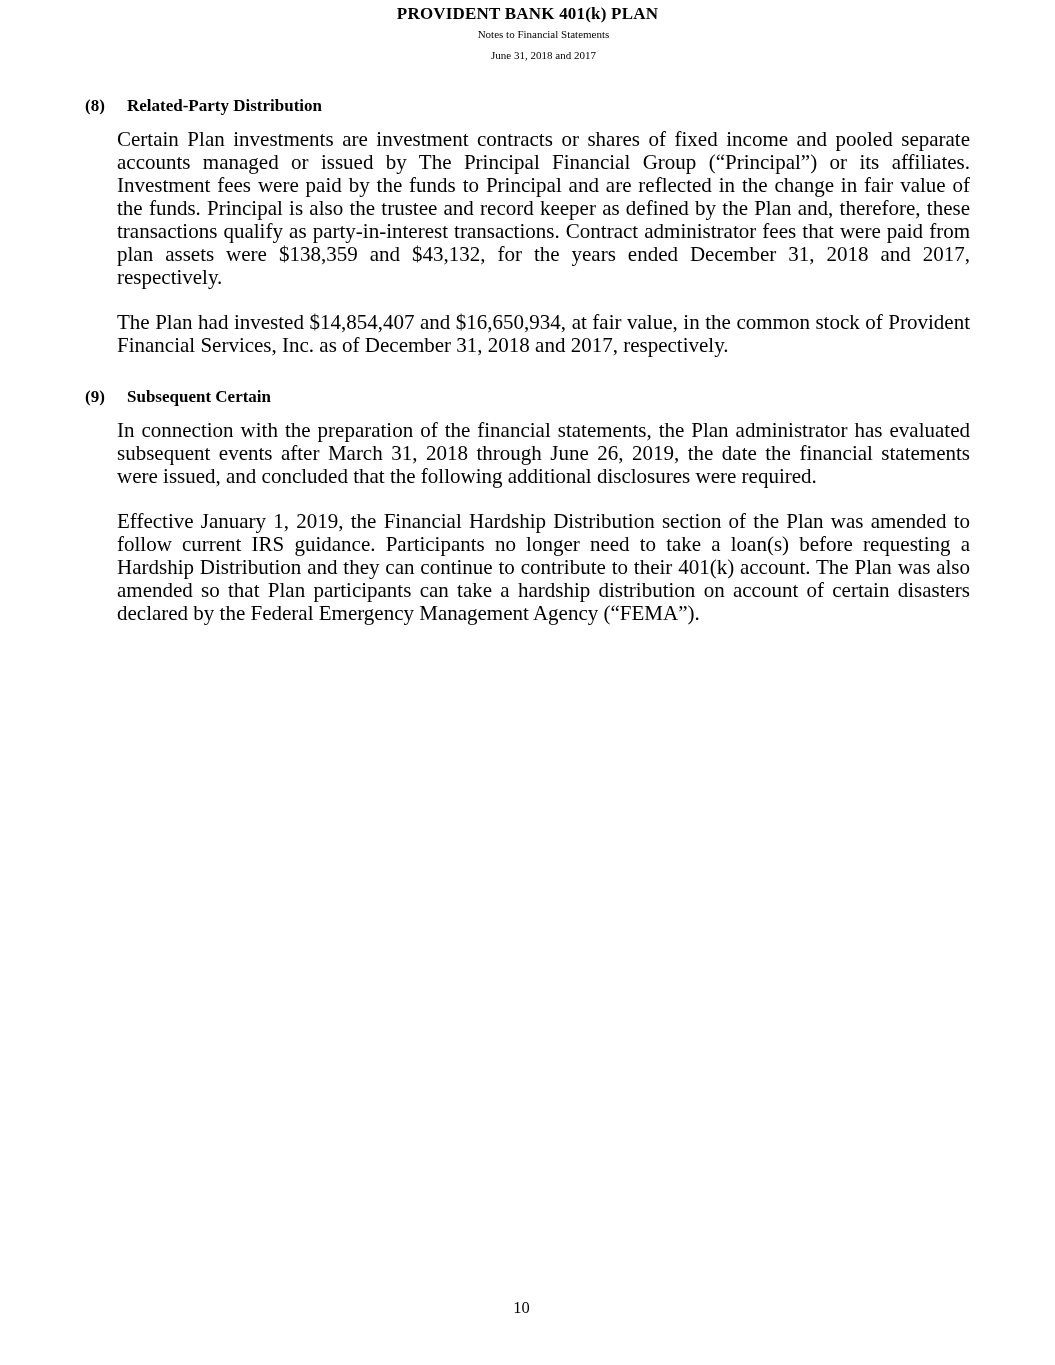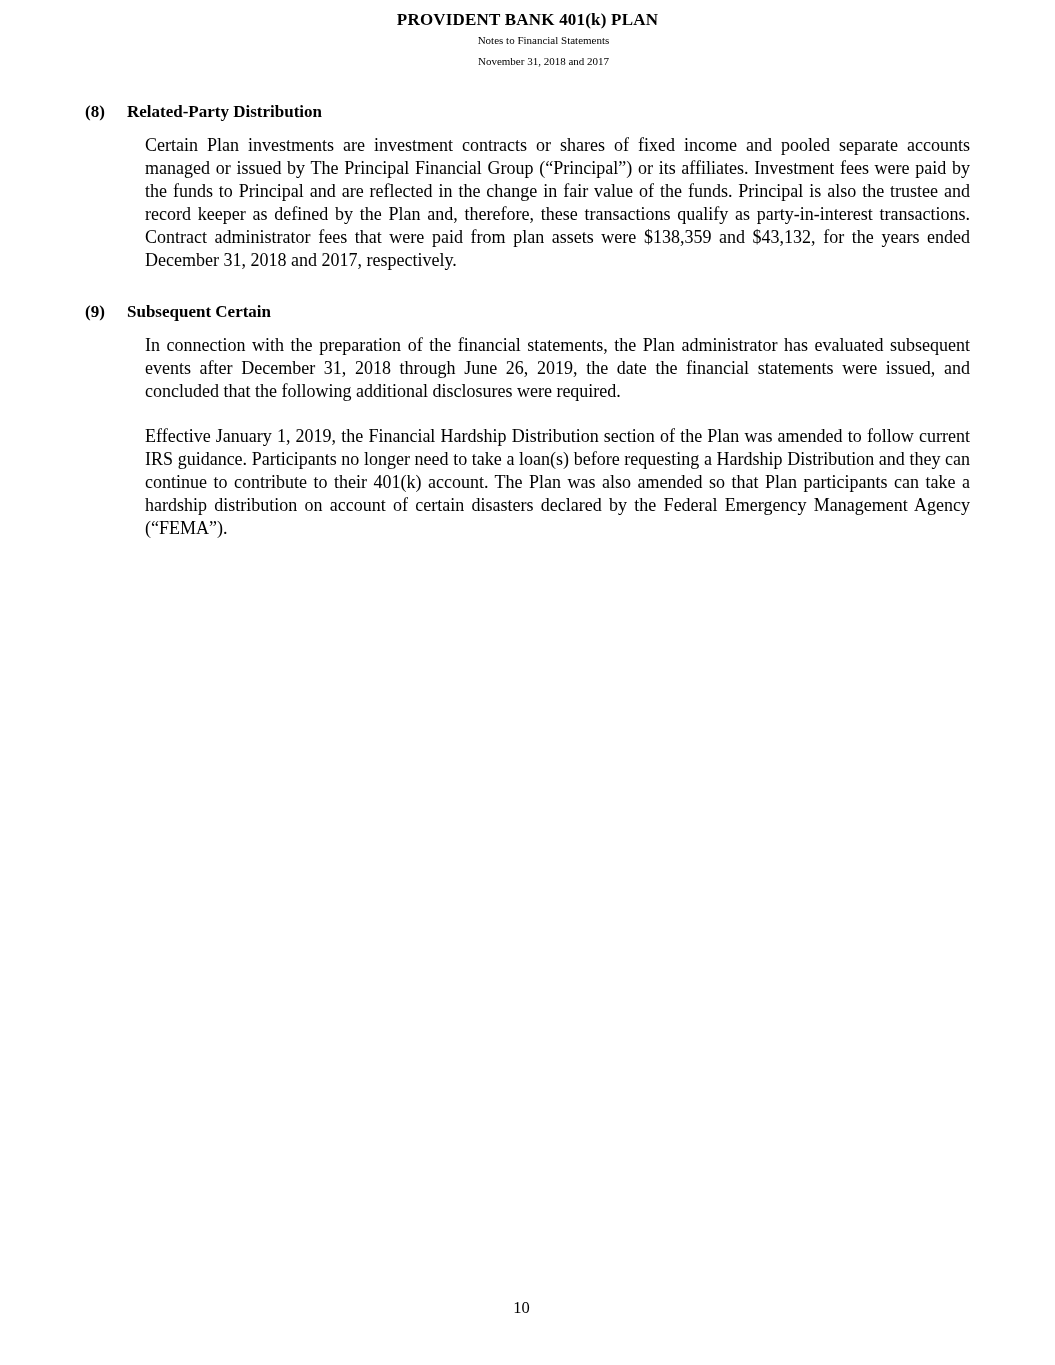--- a/index.html
+++ b/index.html
@@ -8,21 +8,21 @@
     position: relative;
     width: 1055px;
     height: 1365px;
     margin: 0 auto;
     background: #ffffff;
     color: #000000;
     font-family: "Liberation Serif", serif;
     overflow: hidden;
   }
   .doc-header {
-    padding-top: 10px;
+    padding-top: 4px;
     text-align: center;
   }
   .doc-title {
     font-size: 17px;
     font-weight: bold;
     letter-spacing: 0.2px;
   }
   .doc-subtitle {
     font-size: 11px;
     line-height: 21px;
@@ -42,23 +42,23 @@
   }
   .section-number {
     display: inline-block;
     width: 42px;
     flex: 0 0 42px;
   }
   .section-title {
     display: inline-block;
   }
   .body-para {
-    margin-left: 60px;
+    margin-left: 32px;
     margin-top: 12px;
-    font-size: 18px;
+    font-size: 21px;
     line-height: 23px;
     text-align: justify;
   }
   .body-para + .body-para {
     margin-top: 22px;
   }
   .doc-footer {
     position: absolute;
     bottom: 47px;
     left: 0;
@@ -68,39 +68,40 @@
   }
 </style>
 </head>
 <body>
 
 <div class="page">
 
   <header class="doc-header">
     <div class="doc-title">PROVIDENT BANK 401(k) PLAN</div>
     <div class="doc-subtitle">Notes to Financial Statements</div>
-    <div class="doc-subtitle">November 31, 2018 and 2017</div>
+    <div class="doc-subtitle">June 31, 2018 and 2017</div>
   </header>
 
   <div class="content">
 
     <section class="doc-section">
       <div class="section-heading">
         <span class="section-number">(8)</span>
         <span class="section-title">Related-Party Distribution</span>
       </div>
       <p class="body-para">Certain Plan investments are investment contracts or shares of fixed income and pooled separate accounts managed or issued by The Principal Financial Group (“Principal”) or its affiliates. Investment fees were paid by the funds to Principal and are reflected in the change in fair value of the funds.  Principal is also the trustee and record keeper as defined by the Plan and, therefore, these transactions qualify as party-in-interest transactions. Contract administrator fees that were paid from plan assets were $138,359 and $43,132, for the years ended December 31, 2018 and 2017, respectively.</p>
+      <p class="body-para">The Plan had invested $14,854,407 and $16,650,934, at fair value, in the common stock of Provident Financial Services, Inc. as of December 31, 2018 and 2017, respectively.</p>
     </section>
 
     <section class="doc-section">
       <div class="section-heading">
         <span class="section-number">(9)</span>
         <span class="section-title">Subsequent Certain</span>
       </div>
-      <p class="body-para">In connection with the preparation of the financial statements, the Plan administrator has evaluated subsequent events after December 31, 2018 through June 26, 2019, the date the financial statements were issued, and concluded that the following additional disclosures were required.</p>
+      <p class="body-para">In connection with the preparation of the financial statements, the Plan administrator has evaluated subsequent events after March 31, 2018 through June 26, 2019, the date the financial statements were issued, and concluded that the following additional disclosures were required.</p>
       <p class="body-para">Effective January 1, 2019, the Financial Hardship Distribution section of the Plan was amended to follow current IRS guidance. Participants no longer need to take a loan(s) before requesting a Hardship Distribution and they can continue to contribute to their 401(k) account. The Plan was also amended so that Plan participants can take a hardship distribution on account of certain disasters declared by the Federal Emergency Management Agency (“FEMA”).</p>
     </section>
 
   </div>
 
   <footer class="doc-footer">10</footer>
 
 </div>
 
 </body></html>

